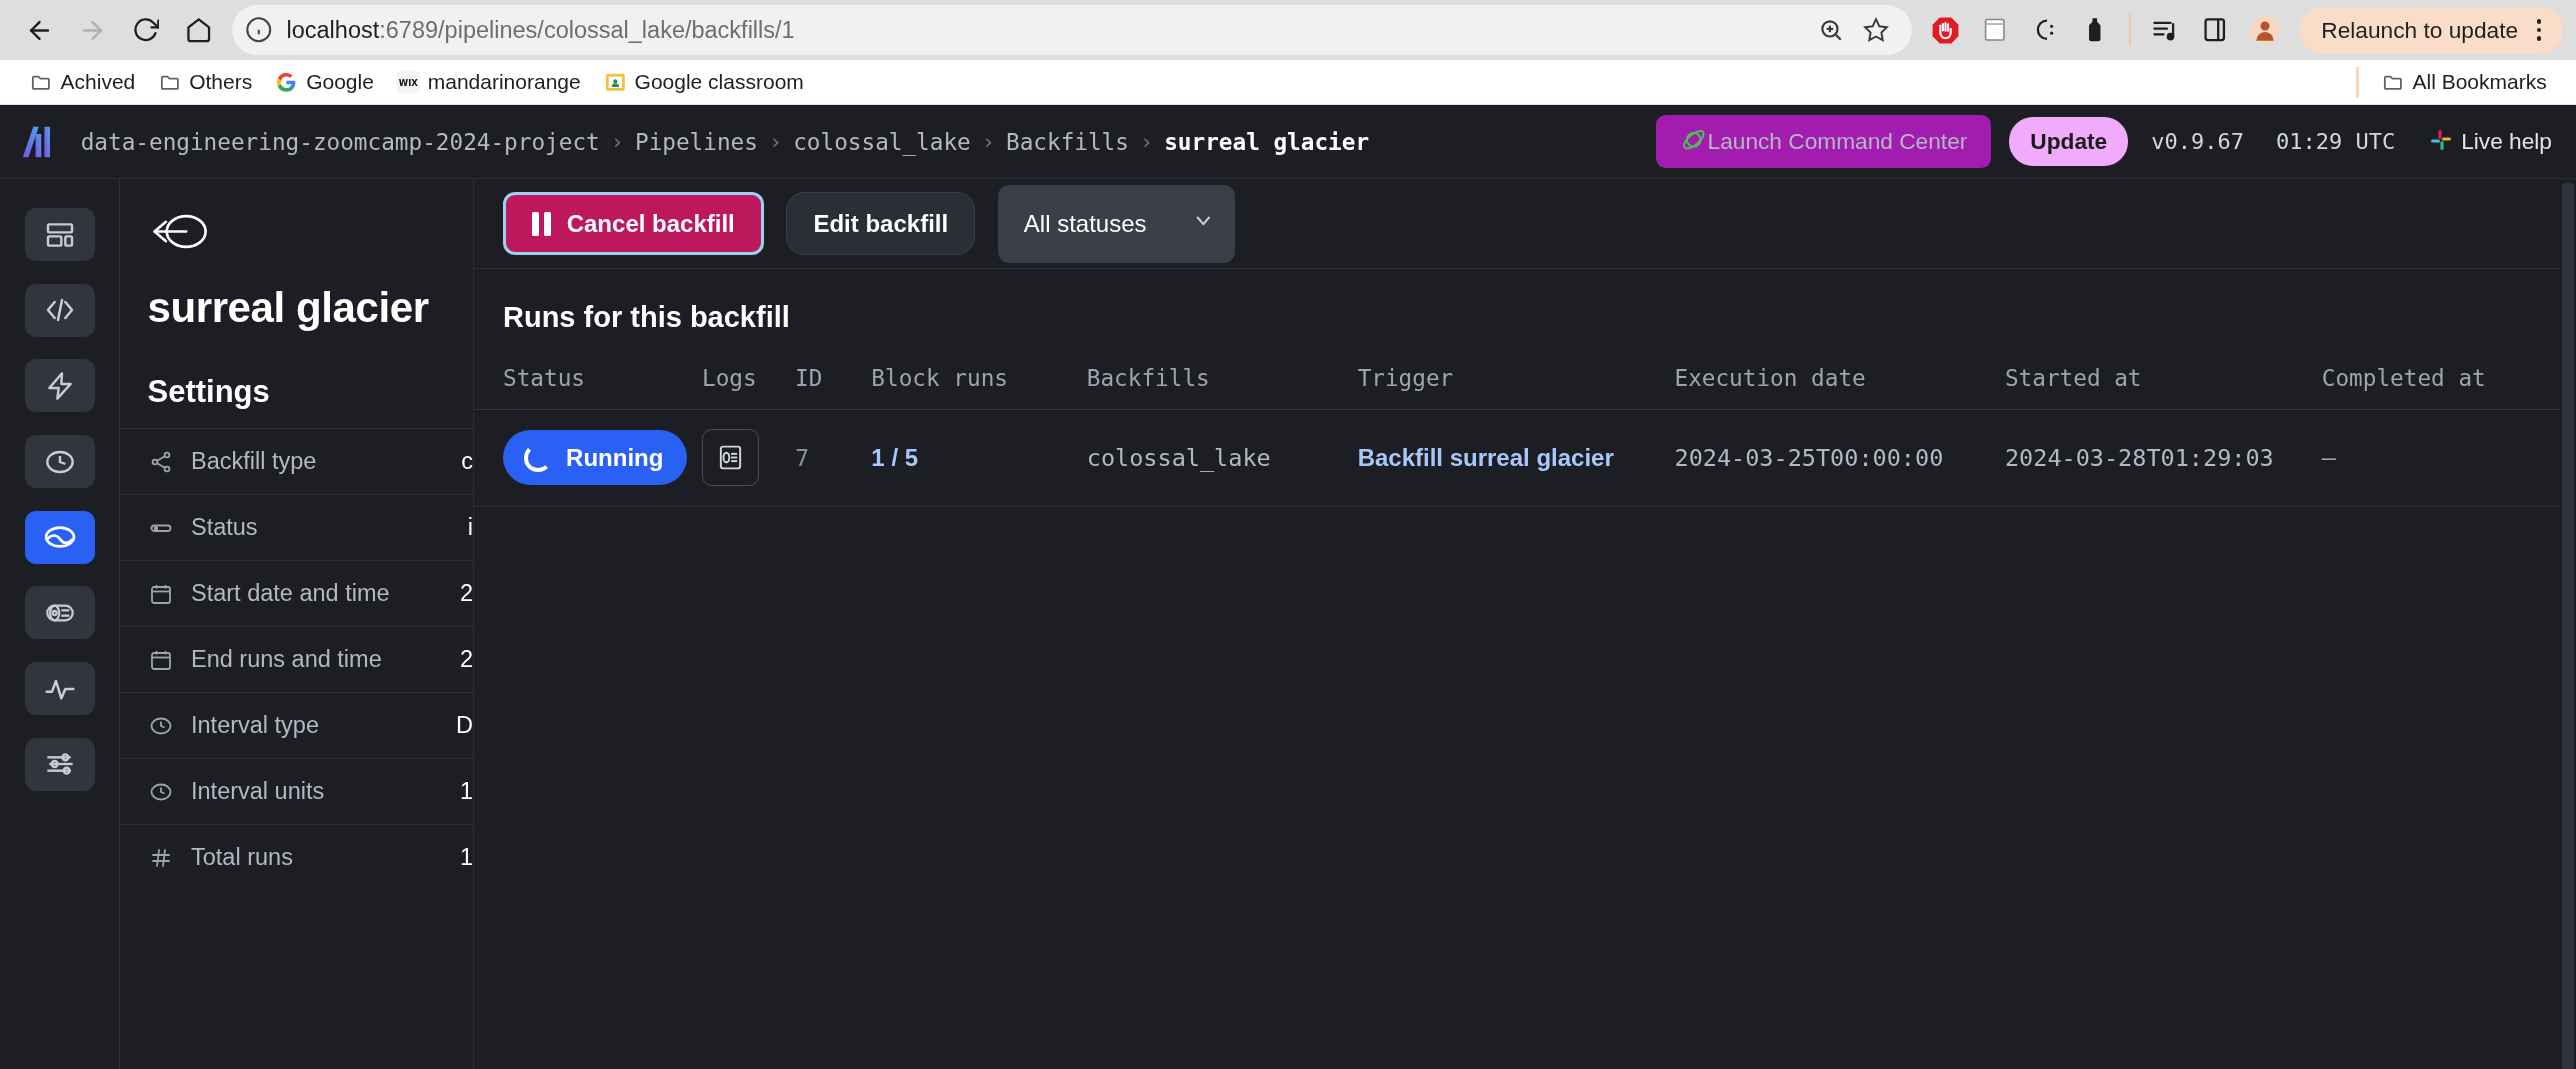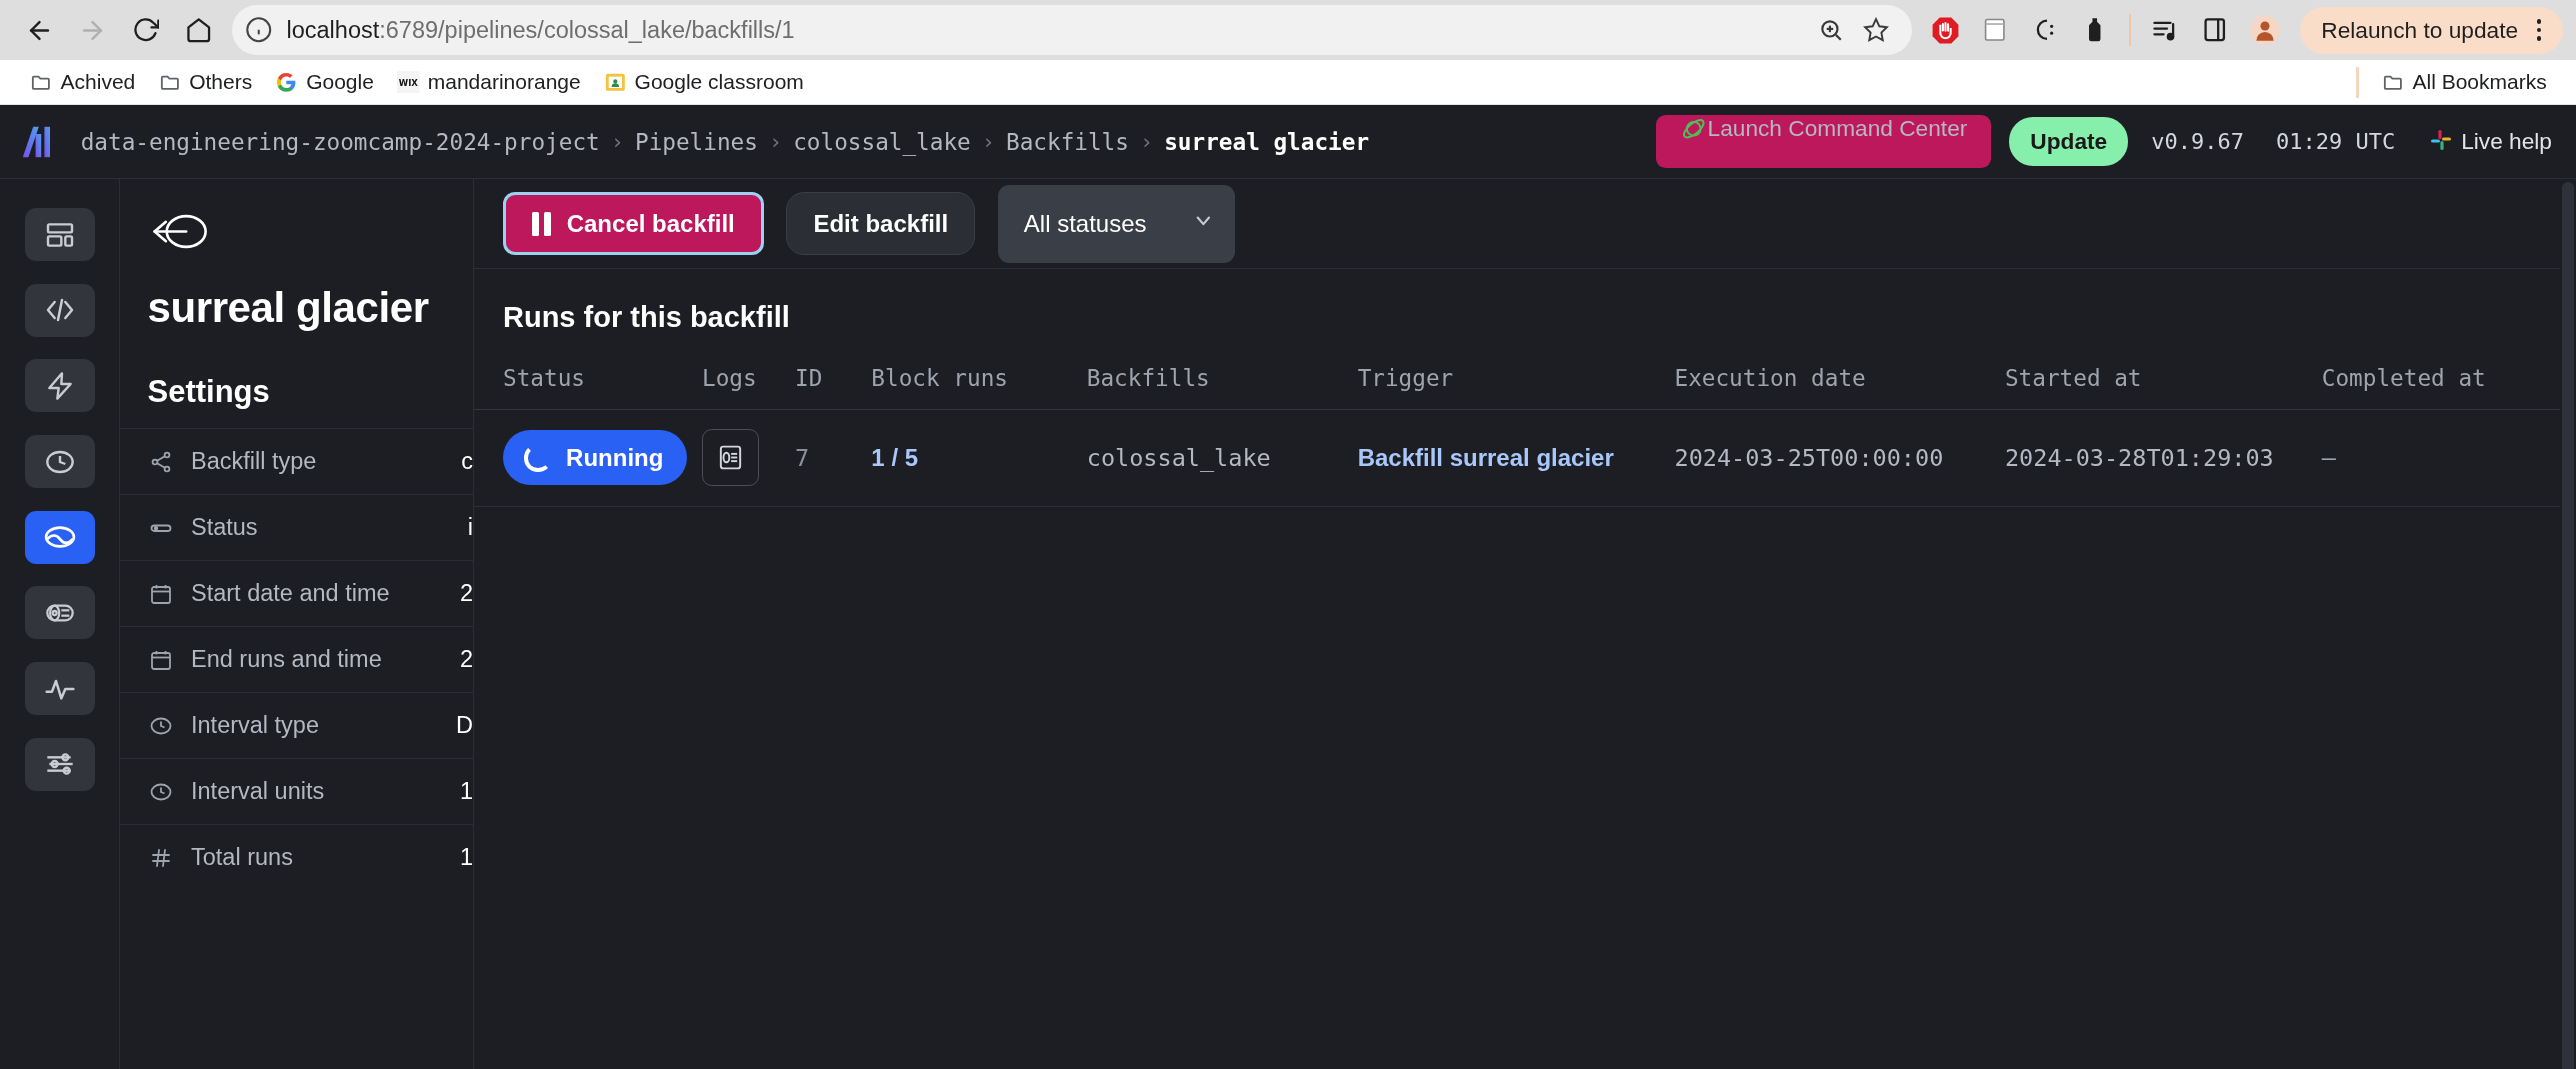--- a/index.html
+++ b/index.html
@@ -63,26 +63,26 @@
     height:74px; background:#1c1e23; display:flex; align-items:center;
     padding:0 24px 0 18px; gap:0; border-bottom:0.8px solid #2b2e35;
   }
   .mage-logo { width:40px;height:40px;flex:0 0 auto;margin-right:22.7px; }
   .crumbs { display:flex;align-items:center;gap:0;font-family:"DejaVu Sans Mono",monospace;font-size:22.7px; }
   .crumb { color:#b4b8c2; white-space:nowrap; }
   .crumb.active { color:#fff; font-weight:bold; }
   .crumb-sep { color:#70747e; margin:0 11.3px; font-size:21px; }
   .hdr-spacer { flex:1; }
   .cmd-center {
-    height:53px;background:#be185d;border-radius:9.7px;display:flex;
+    height:53px;background:#a21caf;border-radius:9.7px;display:flex;align-items:center;
     padding:0 24px;margin-right:18px;
   }
   .cmd-label { font-size:22.7px;color:#b4b8c2;white-space:nowrap; }
   .update-pill {
-    height:49px;background:#86efac;border-radius:24px;display:flex;align-items:center;
+    height:49px;background:#f0abfc;border-radius:24px;display:flex;align-items:center;
     padding:0 21px;font-size:22.7px;font-weight:bold;color:#1a1a1a;
   }
   .version { font-family:"DejaVu Sans Mono",monospace;font-size:22px;color:#d4d7de;margin-left:23px;white-space:nowrap; }
   .utc { font-family:"DejaVu Sans Mono",monospace;font-size:22px;color:#d4d7de;margin-left:32px;white-space:nowrap; }
   .livehelp { display:flex;align-items:center;gap:8px;margin-left:34px; }
   .livehelp-label { font-size:22.7px;color:#e2e4e9;white-space:nowrap; }
 
   
   .app-body { display:flex; height:1070px; }
   .icon-rail {

